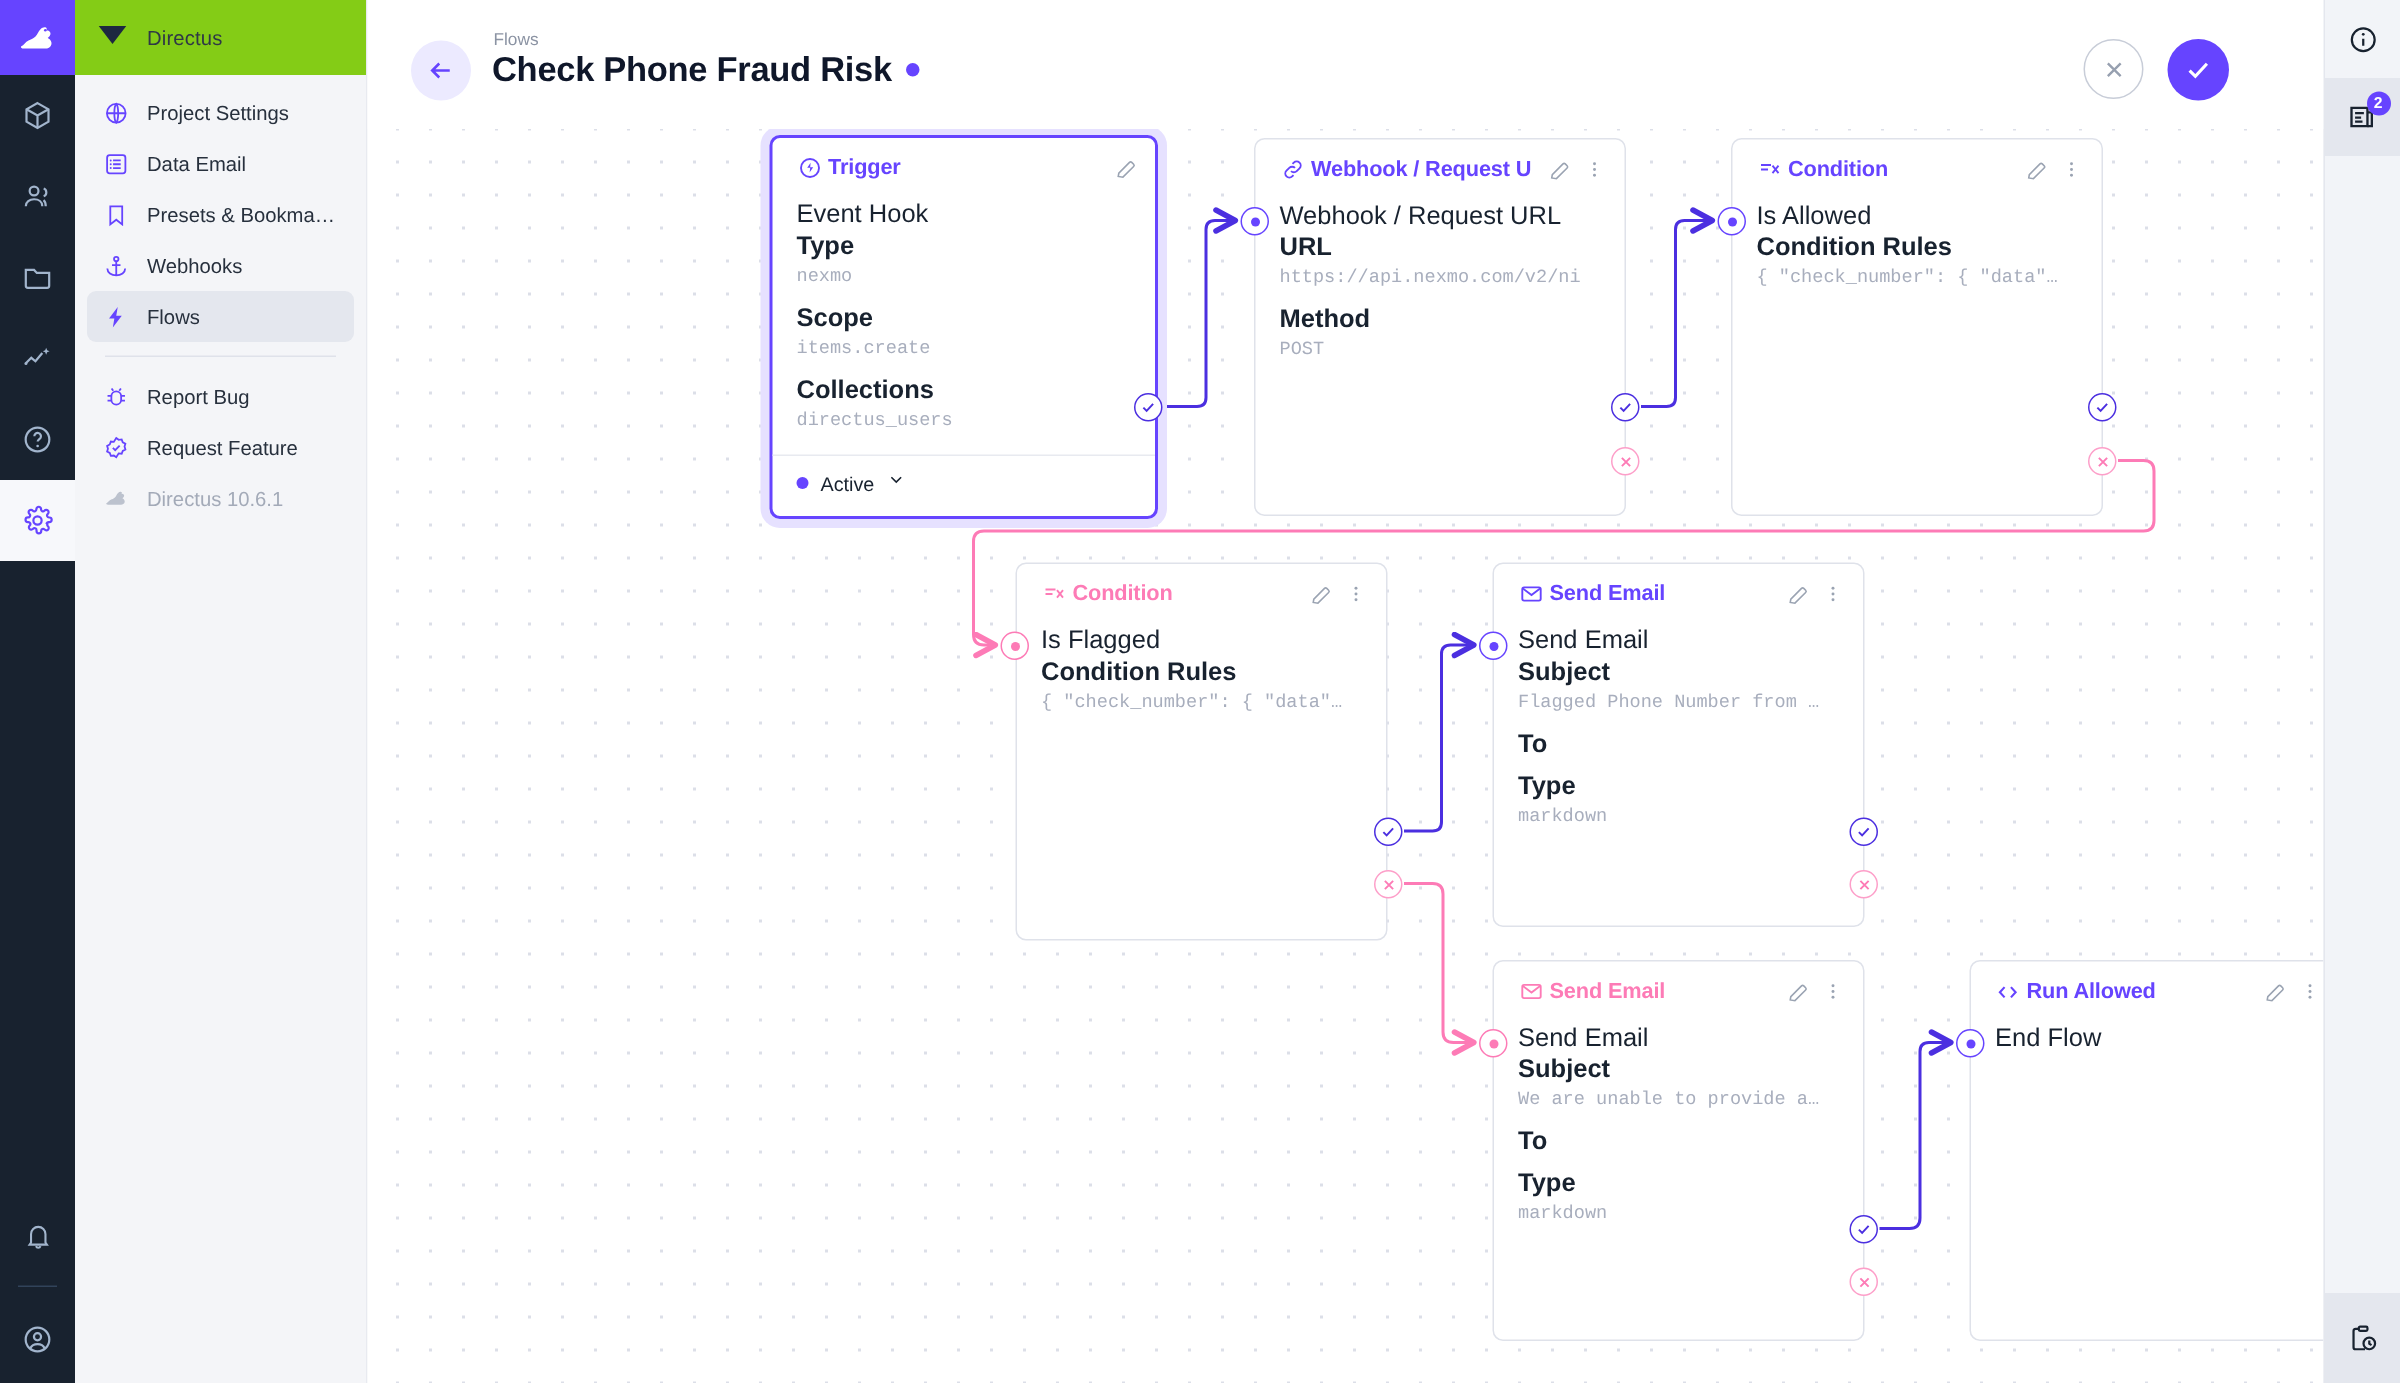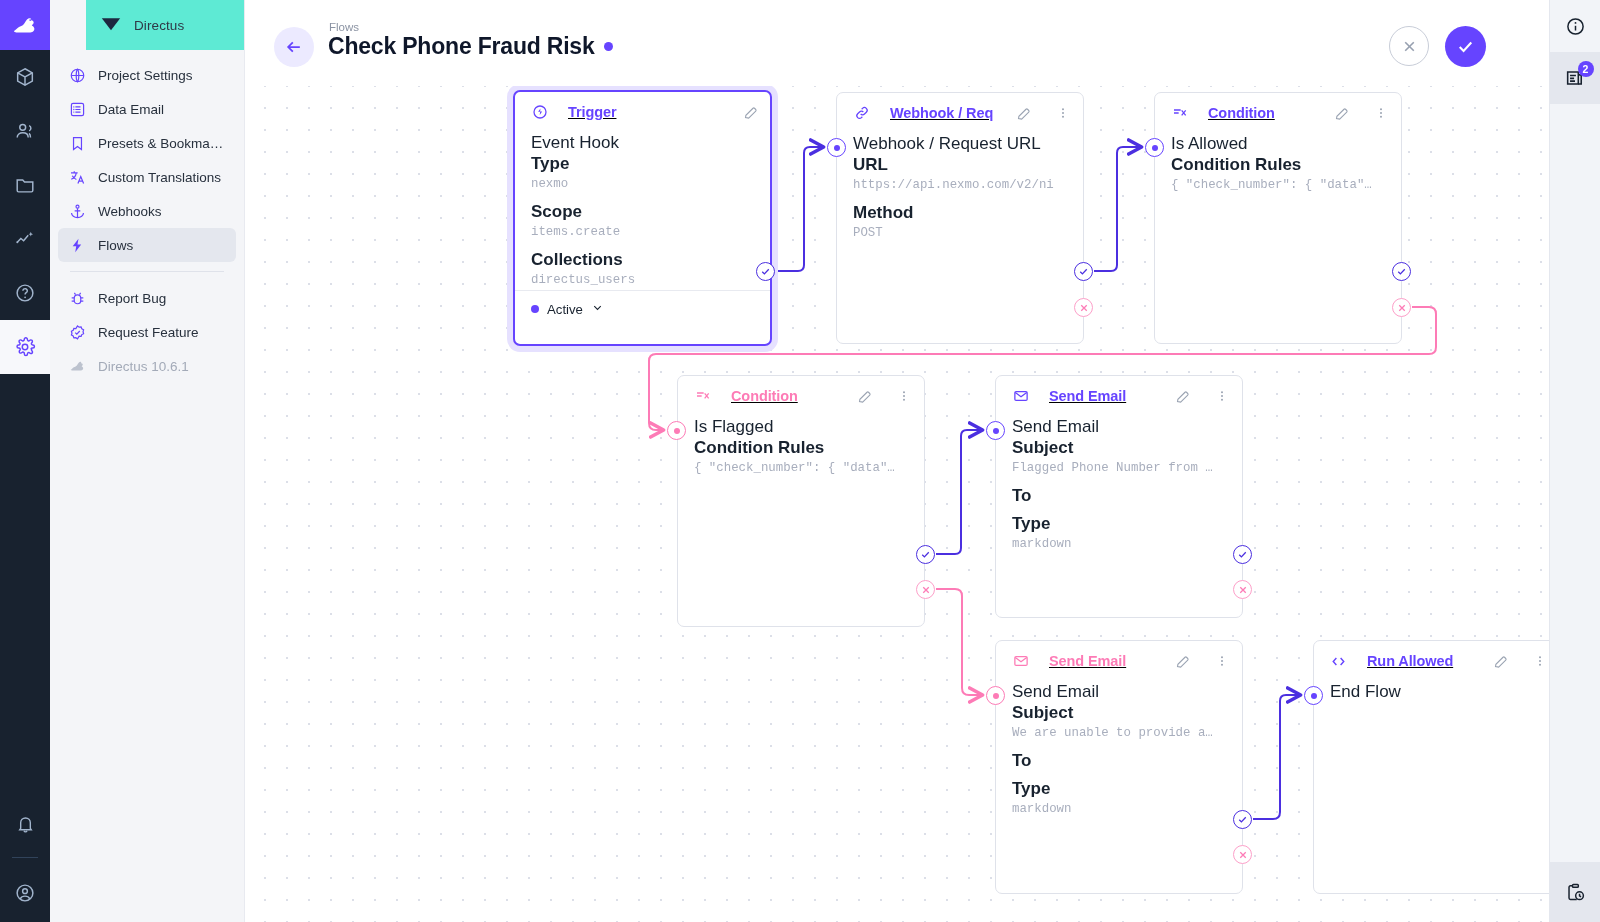--- a/index.html
+++ b/index.html
@@ -35,21 +35,21 @@
 
   
   .nav {
     width: 195px; height: 922px; flex: none;
     background: #f4f5f8;
     border-right: 1px solid #e8eaf0;
     display: flex; flex-direction: column;
   }
   .nav-header {
     height: 50px; display: flex; align-items: center; gap: 12px;
-    padding: 0 14px; background: #5eead4; flex: none; margin-left: 36px;
+    padding: 0 14px; background: #84cc16; flex: none;
   }
   .nav-header .title { font-size: 13.5px; color: #2f3846; letter-spacing: .1px; }
   .nav-list { padding: 8px 8px 0 8px; }
   .nav-item {
     display: flex; align-items: center; gap: 11px;
     height: 34px; padding: 0 10px; border-radius: 6px;
     font-size: 13.5px; color: #27303d; cursor: pointer;
   }
   .nav-item.active { background: #e4e7ee; }
   .nav-item .ico { width: 19px; height: 19px; flex: none; display:flex; align-items:center; justify-content:center; color: #6644ff; }
@@ -108,21 +108,21 @@
     background: #ffffff;
     border: 1px solid #dfe2ea;
     border-radius: 7px;
   }
   .node.selected {
     border: 2px solid #6644ff;
     box-shadow: 0 0 0 6px #e6e1ff;
   }
   .node-head {
     display: flex; align-items: center;
-    height: 40px; padding: 0 10px 0 16px; gap: 20px; text-decoration: underline;
+    height: 40px; padding: 0 10px 0 16px; gap: 4px;
   }
   .node-head .nh-icon { width: 17px; height: 17px; display:flex; align-items:center; justify-content:center; flex: none; }
   .node-head .nh-title {
     font-size: 14.5px; font-weight: bold; letter-spacing: -.1px;
     white-space: nowrap; overflow: hidden; flex: 1 1 auto;
   }
   .node-head .nh-btn { width: 20px; height: 20px; display: flex; align-items: center; justify-content: center; color: #9aa3b2; cursor: pointer; flex: none; }
   .c-purple { color: #6644ff; }
   .c-pink   { color: #fd7bb6; }
 
@@ -130,21 +130,21 @@
   .f-label { font-size: 17px; color: #18222f; line-height: 21px; }
   .f-label.bold { font-weight: bold; }
   .f-val {
     font-family: "Liberation Mono", monospace;
     font-size: 12.4px; color: #a8aebd; line-height: 20px;
     white-space: nowrap; overflow: hidden; text-overflow: ellipsis;
   }
   .f-gap { height: 7px; }
 
   .node-foot {
-    position: absolute; left: 0; right: 0; bottom: 17px;
+    position: absolute; left: 0; right: 0; bottom: 4px;
     border-top: 1px solid #e8eaf0;
     height: 37px; display: flex; align-items: center; gap: 8px;
     padding: 0 16px; cursor: pointer;
   }
   .node-foot .st-dot { width: 8px; height: 8px; border-radius: 50%; background: #6644ff; }
   .node-foot .st-lbl { font-size: 13.2px; color: #18222f; }
 
   
   .port {
     position: absolute; width: 19px; height: 19px; border-radius: 50%;
@@ -279,29 +279,20 @@
         </span>
         <span class="lbl">Data Email</span>
       </div>
       <div class="nav-item">
         <span class="ico">
           <svg width="17" height="17" viewBox="0 0 24 24" fill="none" stroke="currentColor" stroke-width="1.7">
               <path d="M6.4 3.6h11.2v17l-5.6-4.4-5.6 4.4v-17z"></path>
             </svg>
         </span>
         <span class="lbl">Presets &amp; Bookmar…</span>
-      </div>
-      <div class="nav-item">
-        <span class="ico">
-          <svg width="17" height="17" viewBox="0 0 24 24" fill="none" stroke="currentColor" stroke-width="1.7">
-              <path d="M2.8 5.4h9.4M7.4 3.2v2.2M10.2 5.4c-.4 4.2-3 7.4-7 9M4.6 9.6c1.4 2.4 3.4 4.2 5.8 5.2"></path>
-              <path d="M12.6 20.6l4-10 4 10M14.2 17.2h4.8"></path>
-            </svg>
-        </span>
-        <span class="lbl">Custom Translations</span>
       </div>
       <div class="nav-item">
         <span class="ico">
           <svg width="17" height="17" viewBox="0 0 24 24" fill="none" stroke="currentColor" stroke-width="1.7">
               <circle cx="12" cy="5.2" r="2.1"></circle>
               <path d="M12 7.3v13M8 11h8M3.6 14.2c0 3.6 3.8 6.4 8.4 6.4s8.4-2.8 8.4-6.4"></path>
             </svg>
         </span>
         <span class="lbl">Webhooks</span>
       </div>

